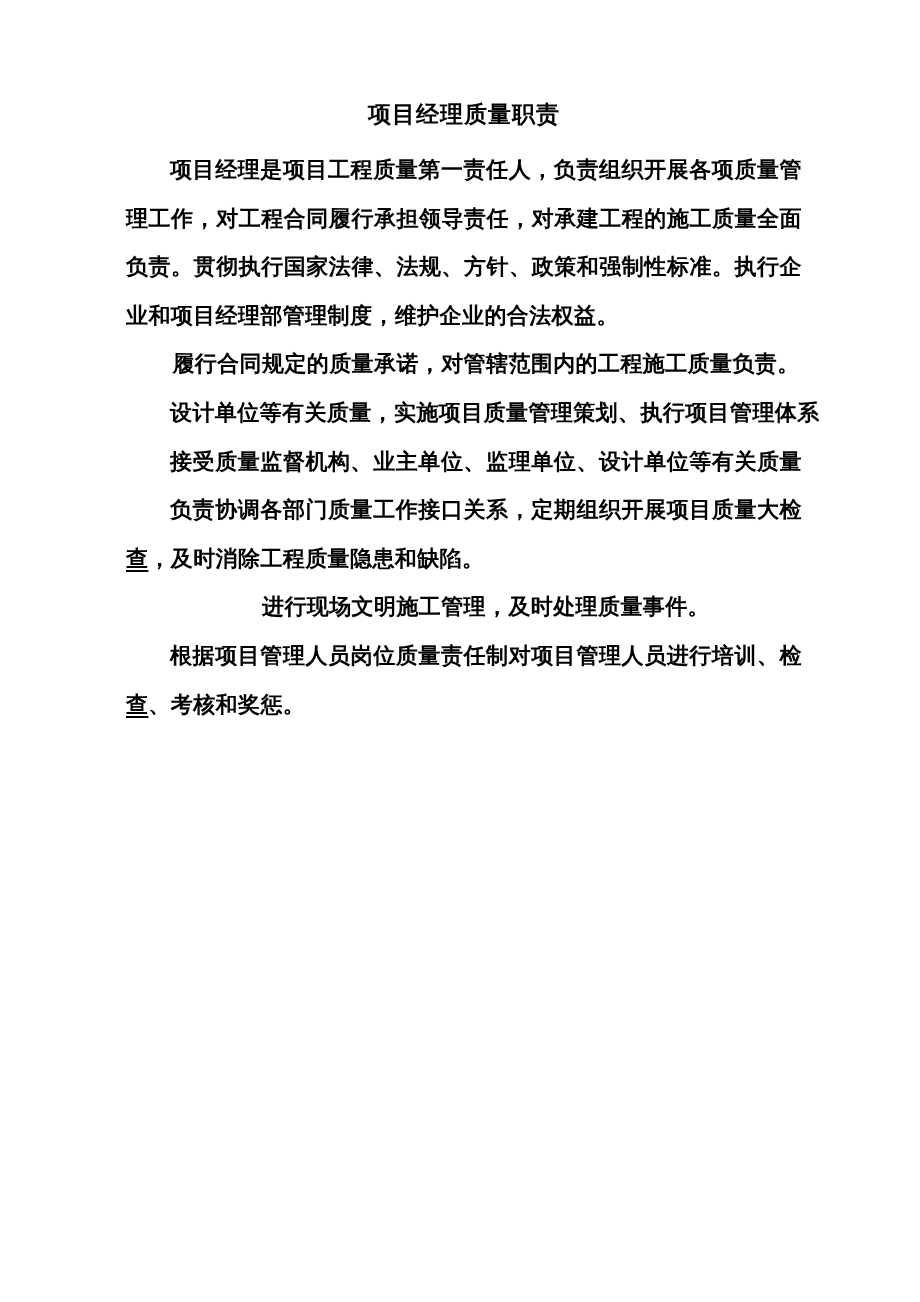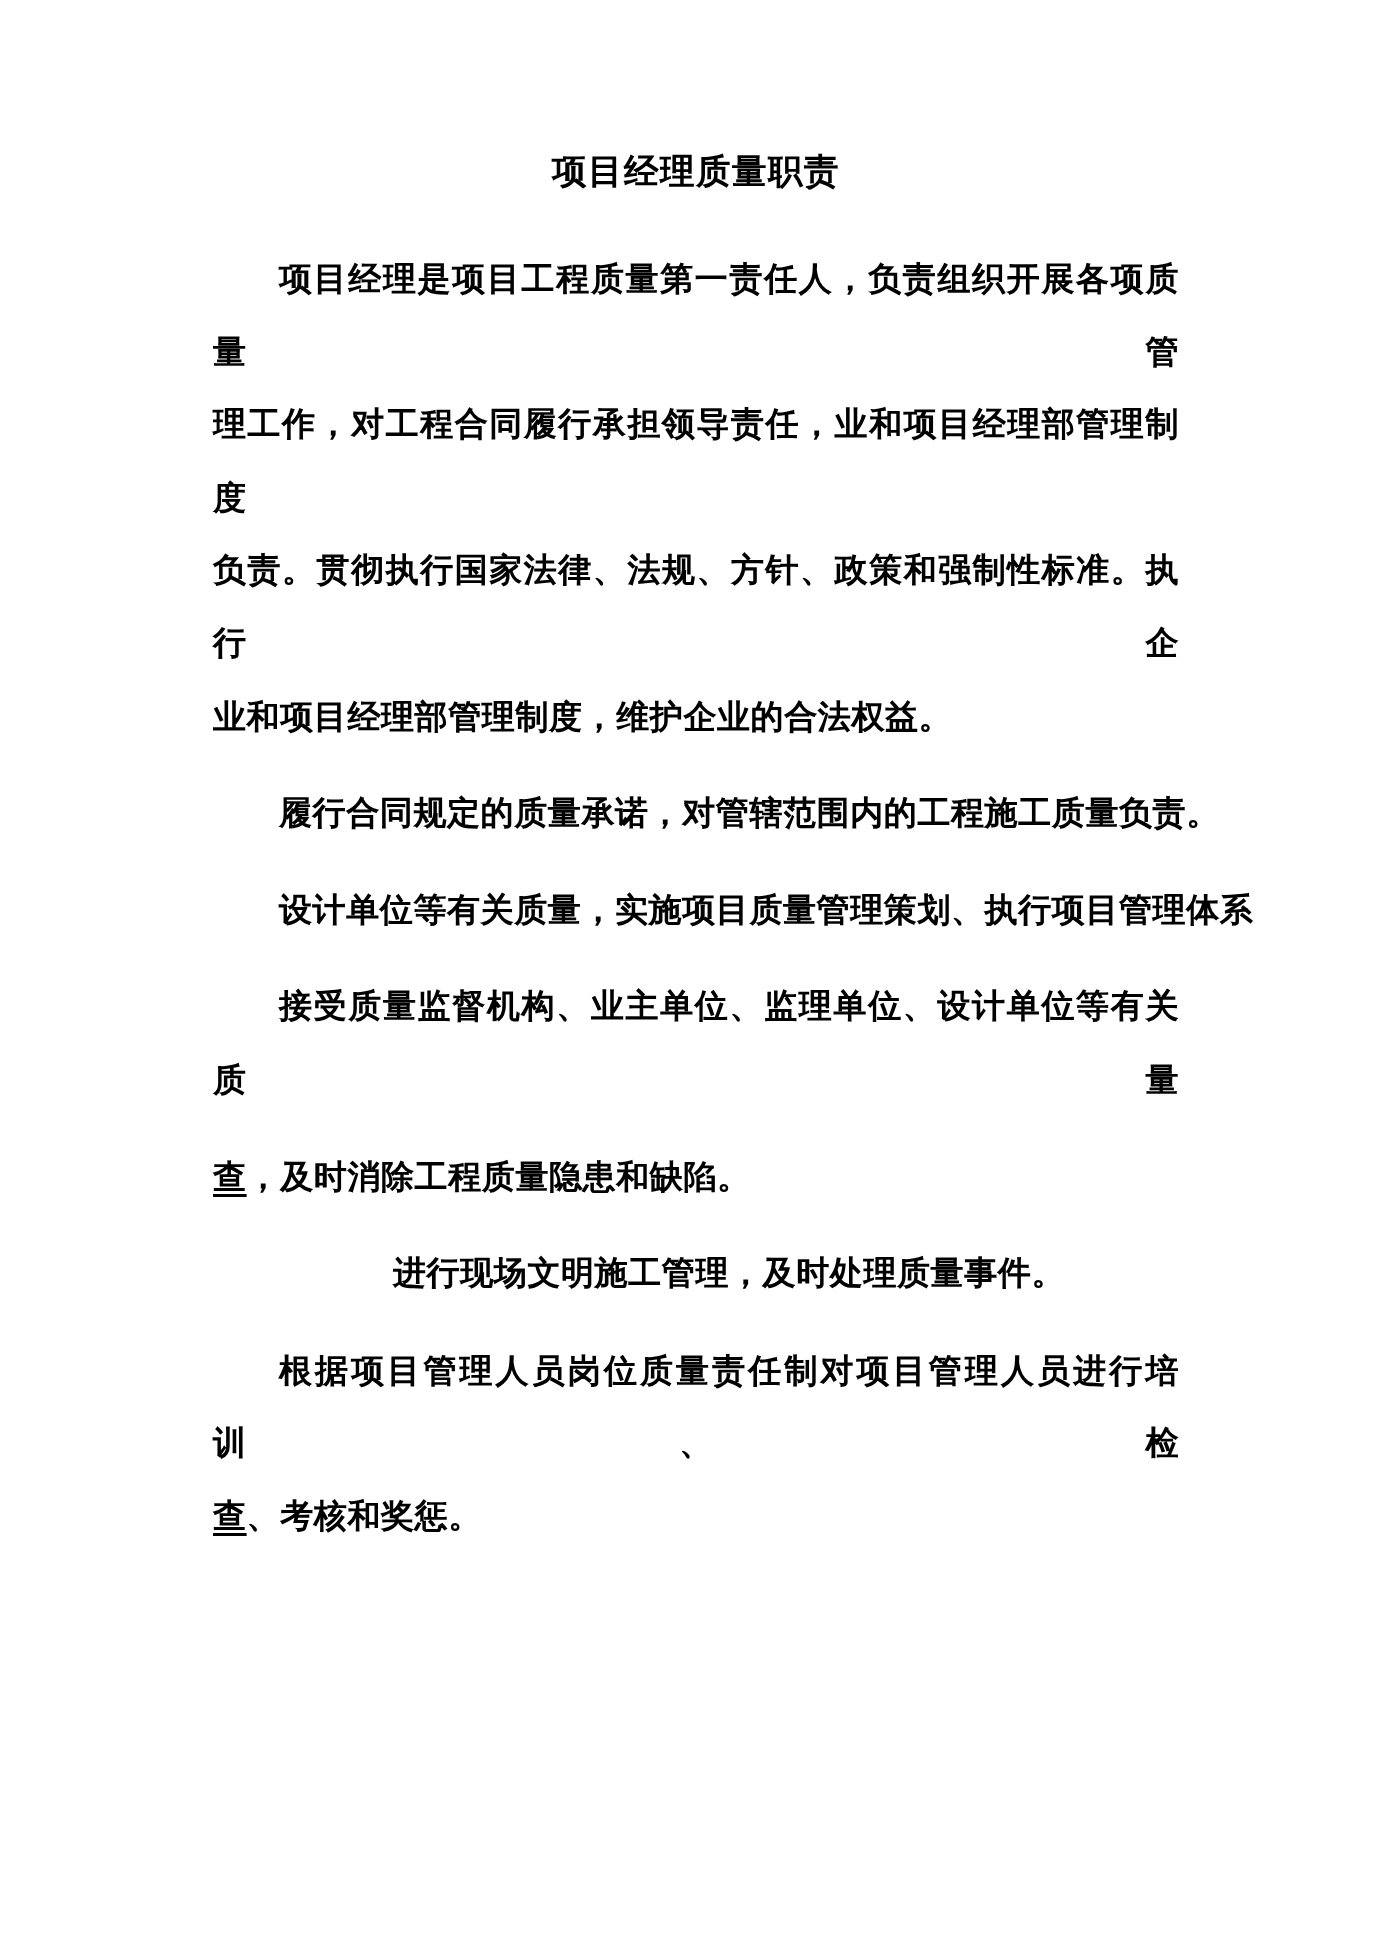--- a/index.html
+++ b/index.html
@@ -27,21 +27,21 @@
     position: absolute;
     left: 126px;
     top: 146px;
     width: 676px;
     font-size: 22px;
     line-height: 48.6px;
     font-weight: 600;
     letter-spacing: 0.4px;
     text-align: left;
   }
-  .paragraph { margin: 16px; }
+  .paragraph { margin: 0; }
   .line { white-space: nowrap; }
   .line.indent { text-indent: 44px; text-align: center; }
   .line.justify {
     white-space: normal;
     text-align: justify;
     text-align-last: justify;
   }
   .seg.u {
     text-decoration: underline;
     text-underline-offset: 4px;
@@ -49,34 +49,35 @@
   }
 </style>
 </head>
 <body>
 
 <div class="page">
   <h1 class="doc-title">项目经理质量职责</h1>
   <div class="doc-body">
       <div class="paragraph">
         <div class="line indent justify"><span class="seg">项目经理是项目工程质量第一责任人，负责组织开展各项质量管</span></div>
-        <div class="line justify"><span class="seg">理工作，对工程合同履行承担领导责任，业和项目经理部管理制度</span></div>
+        <div class="line justify"><span class="seg">理工作，对工程合同履行承担领导责任，对承建工程的施工质量全面</span></div>
         <div class="line justify"><span class="seg">负责。贯彻执行国家法律、法规、方针、政策和强制性标准。执行企</span></div>
         <div class="line"><span class="seg">业和项目经理部管理制度，维护企业的合法权益。</span></div>
       </div>
       <div class="paragraph">
         <div class="line indent"><span class="seg">履行合同规定的质量承诺，对管辖范围内的工程施工质量负责。</span></div>
       </div>
       <div class="paragraph">
         <div class="line indent"><span class="seg">设计单位等有关质量，实施项目质量管理策划、执行项目管理体系</span></div>
       </div>
       <div class="paragraph">
         <div class="line indent justify"><span class="seg">接受质量监督机构、业主单位、监理单位、设计单位等有关质量</span></div>
       </div>
       <div class="paragraph">
+        <div class="line indent justify"><span class="seg">负责协调各部门质量工作接口关系，定期组织开展项目质量大检</span></div>
         <div class="line"><span class="seg u">查</span><span class="seg">，及时消除工程质量隐患和缺陷。</span></div>
       </div>
       <div class="paragraph">
         <div class="line indent"><span class="seg">进行现场文明施工管理，及时处理质量事件。</span></div>
       </div>
       <div class="paragraph">
         <div class="line indent justify"><span class="seg">根据项目管理人员岗位质量责任制对项目管理人员进行培训、检</span></div>
         <div class="line"><span class="seg u">查</span><span class="seg">、考核和奖惩。</span></div>
       </div>
     </div>

